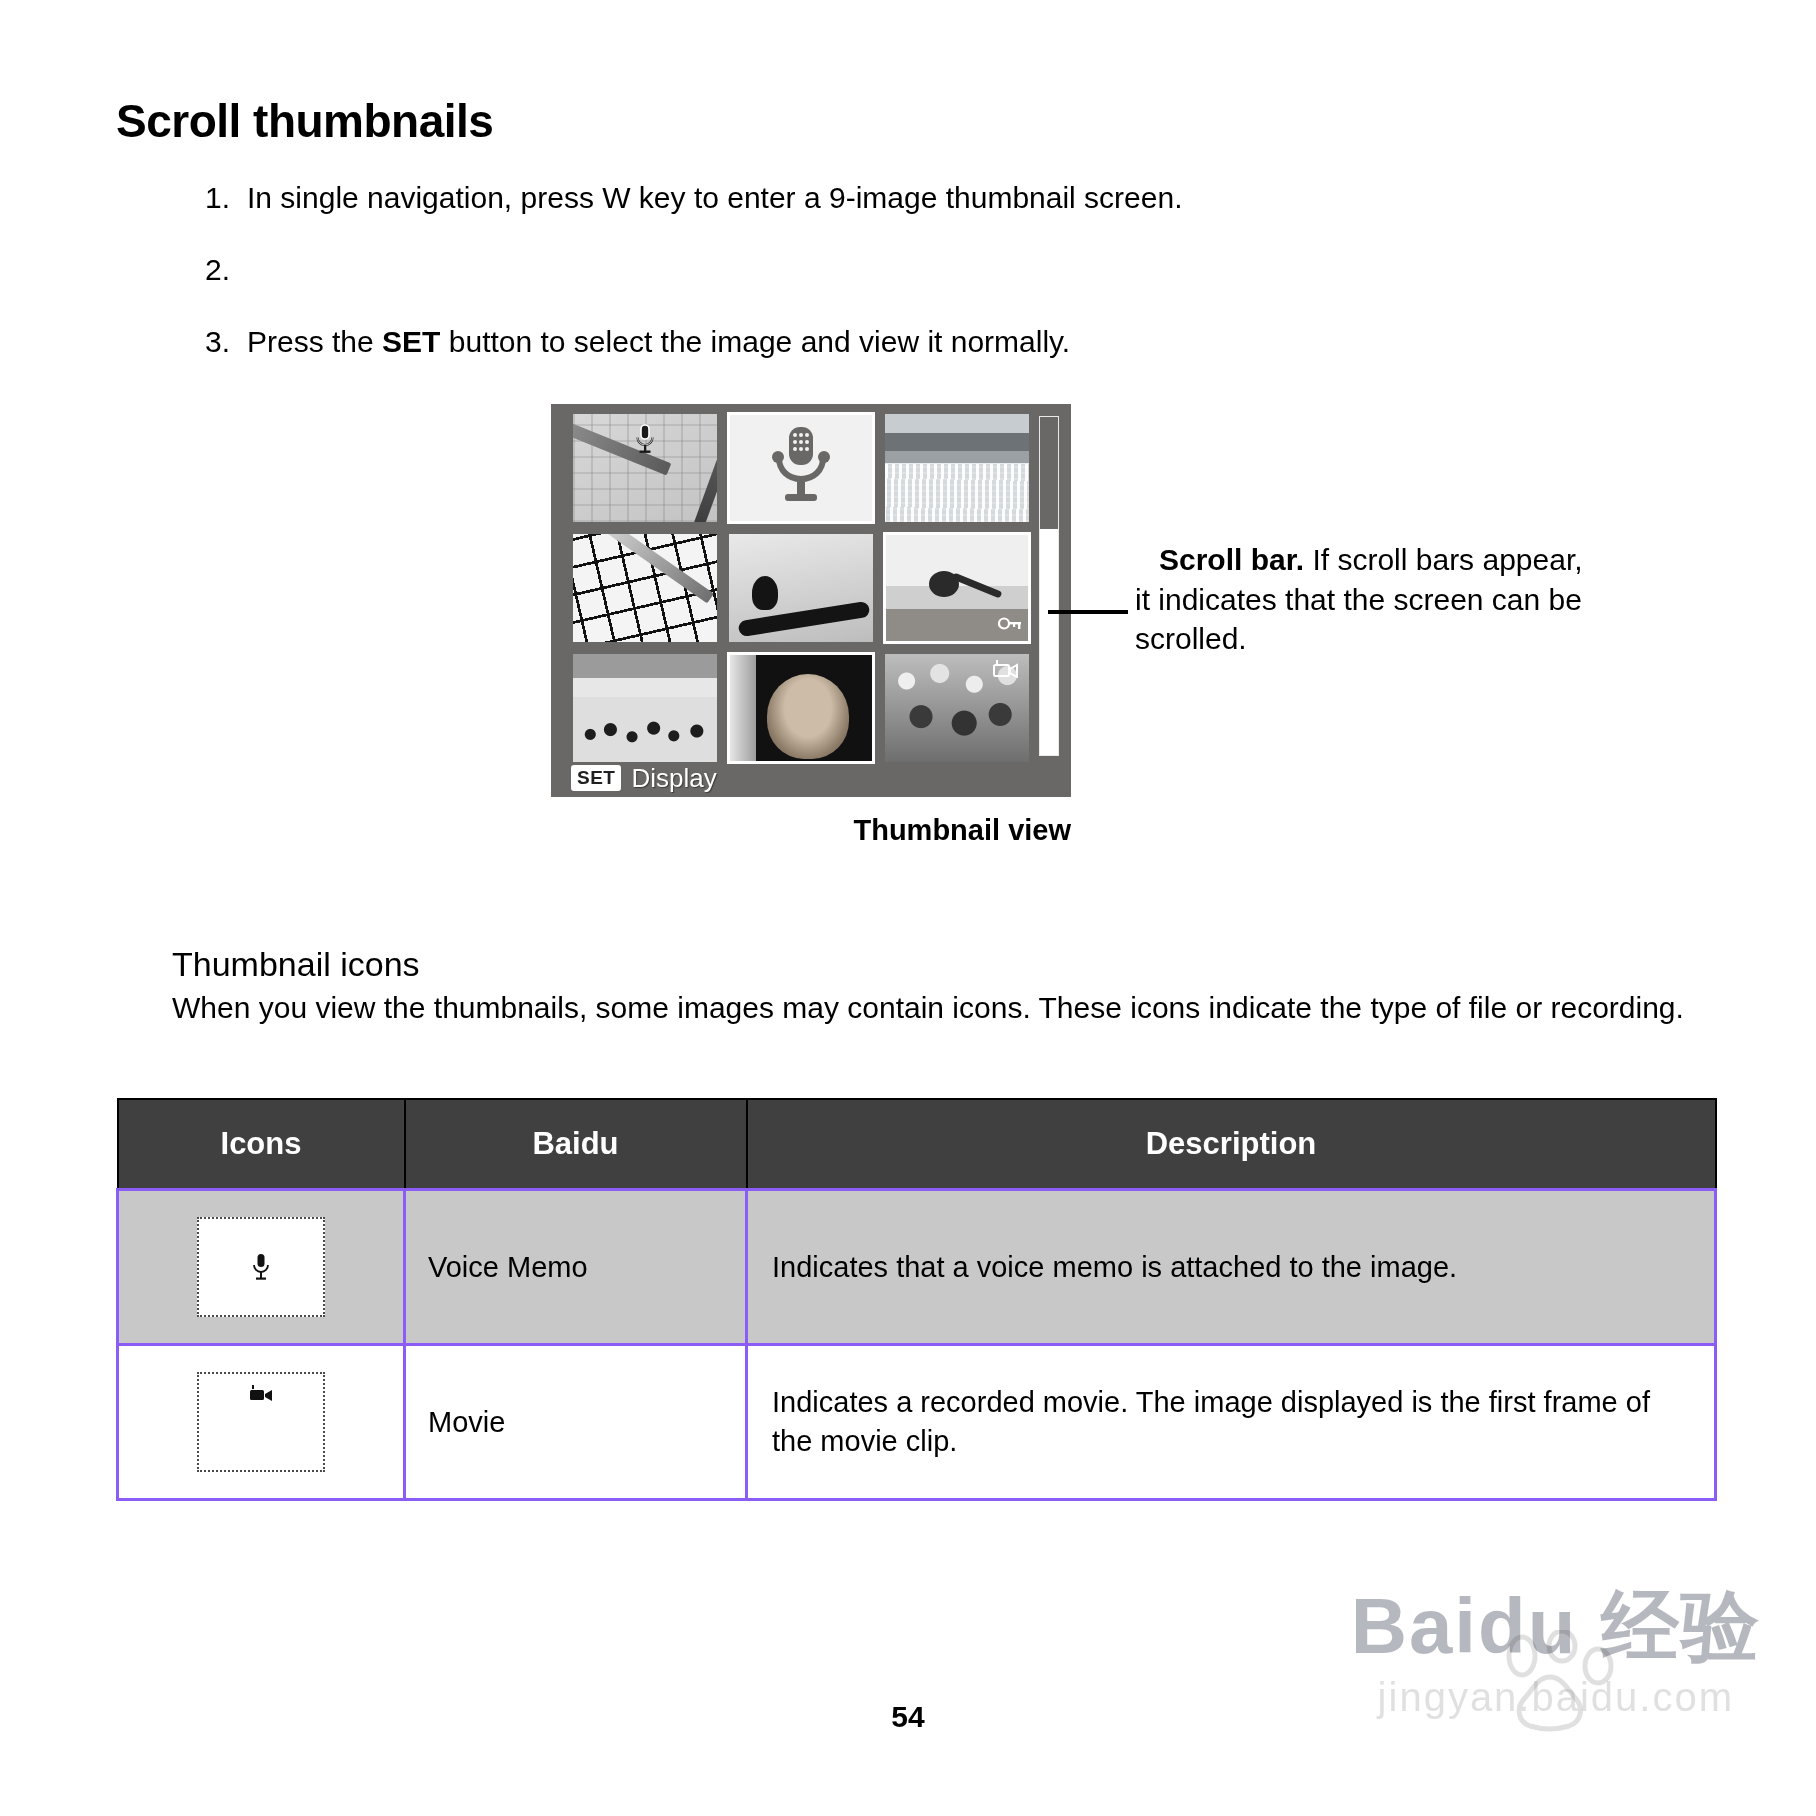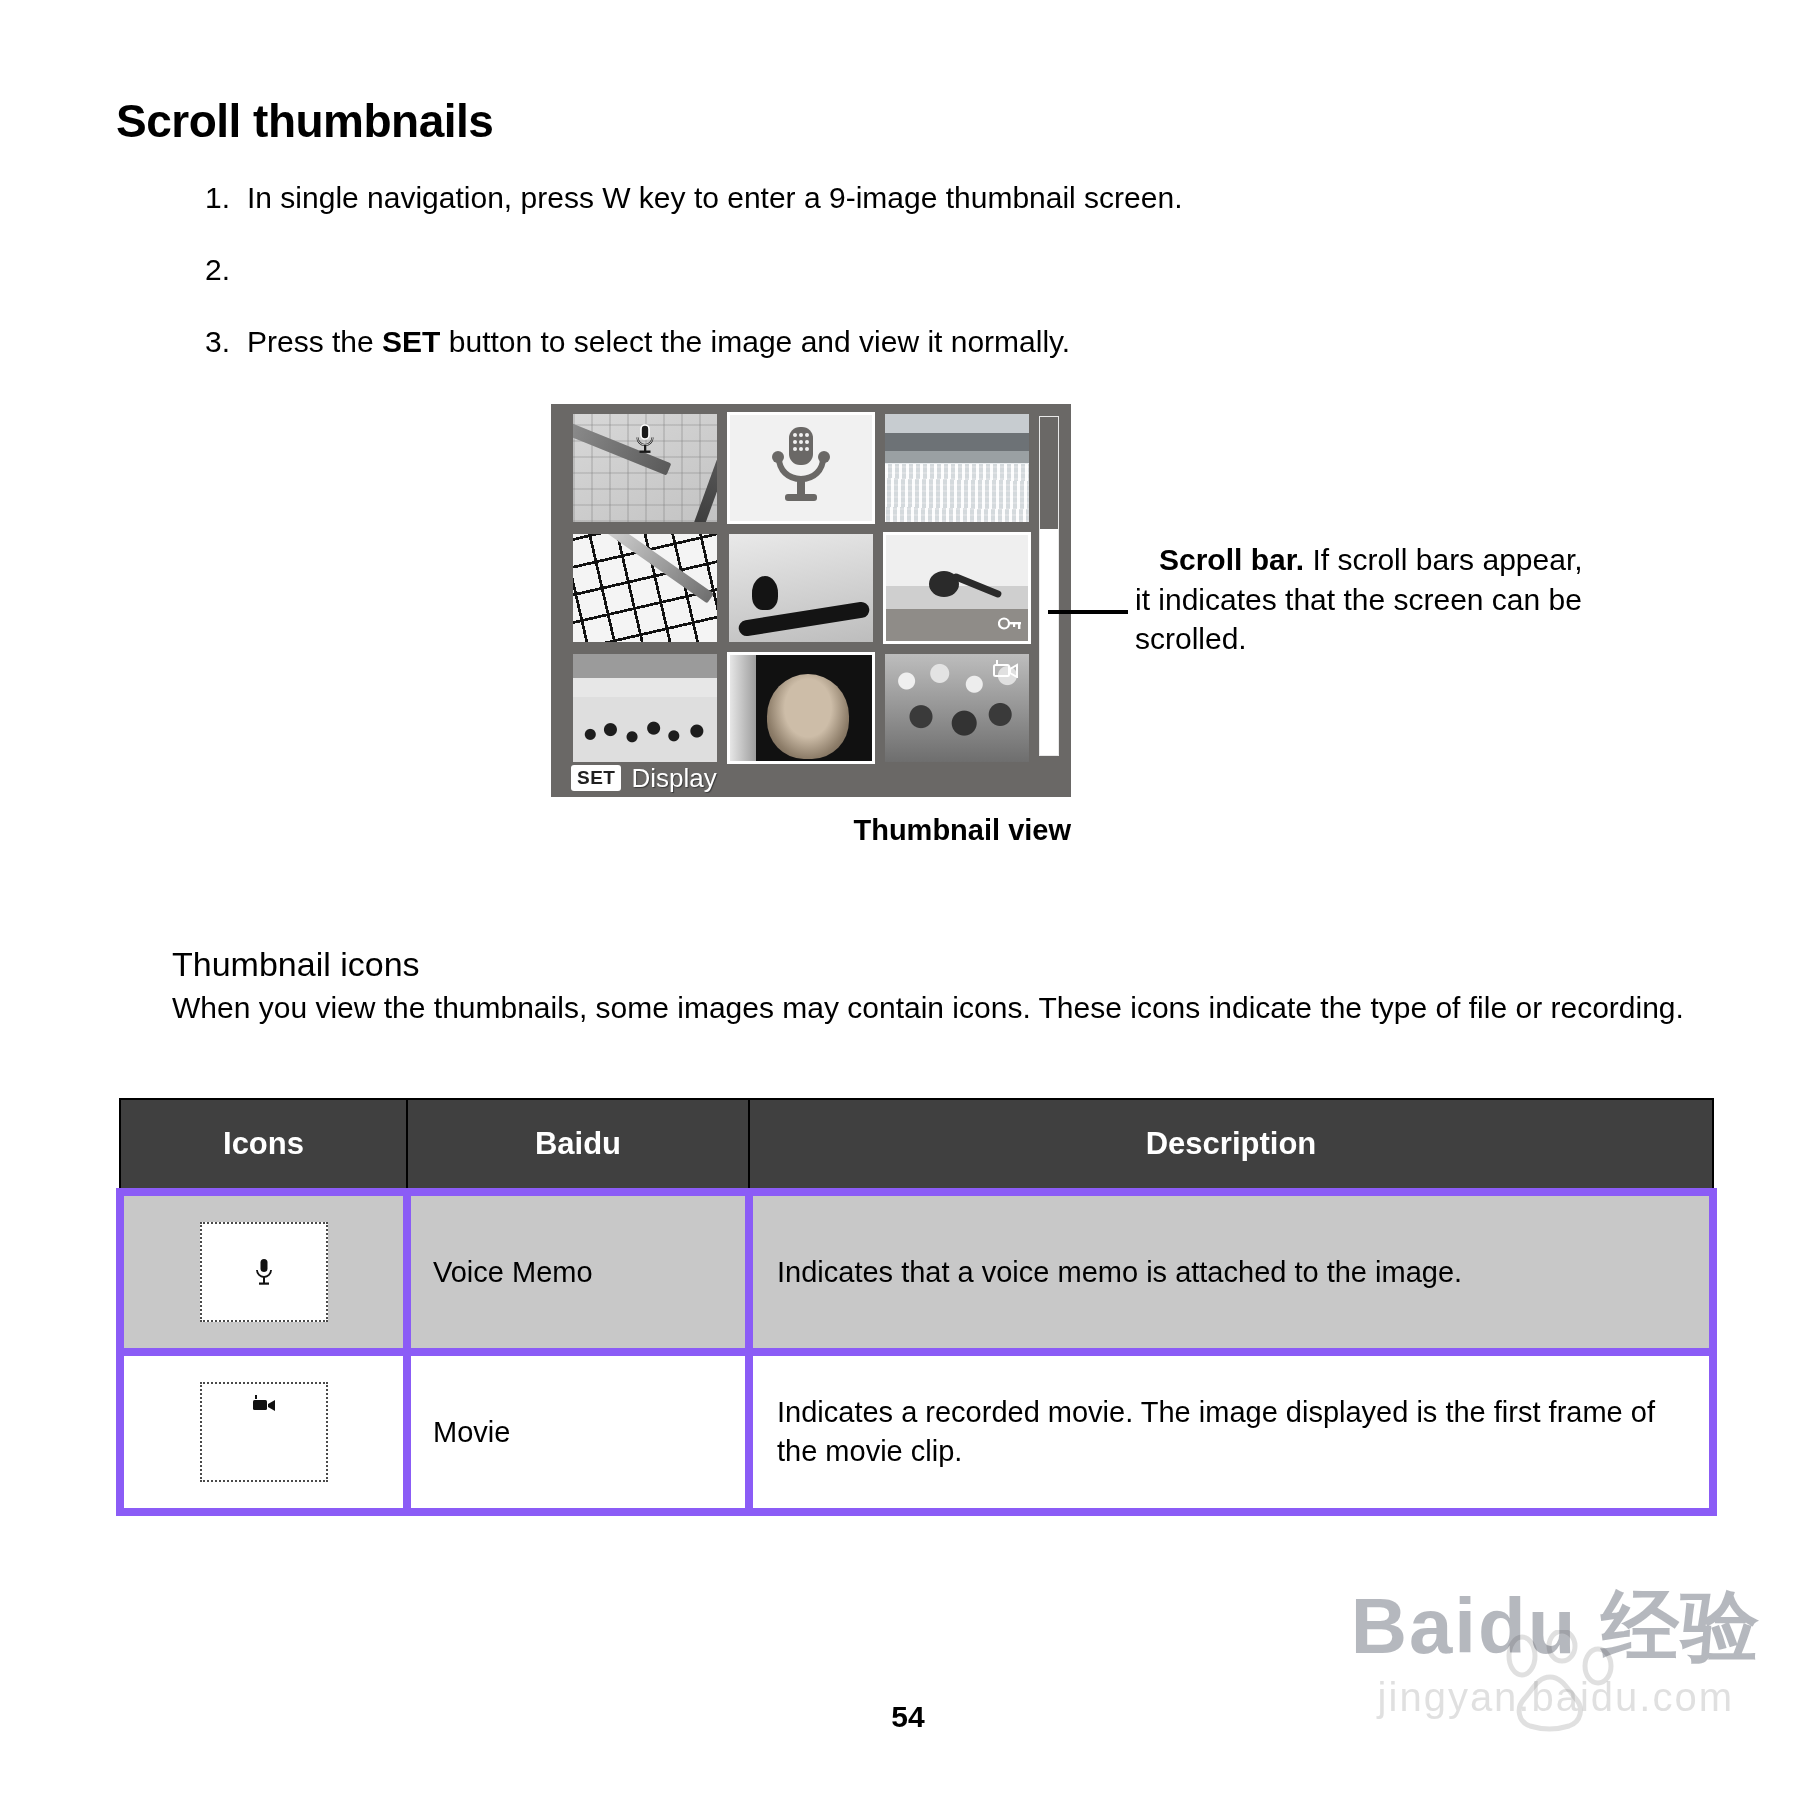--- a/index.html
+++ b/index.html
@@ -155,21 +155,21 @@
     position:absolute;left:116px;top:1098px;width:1601px;
     border-collapse:collapse;
   }
   .tbl th{
     background:#404040;color:#fff;font-size:31px;font-weight:bold;
     padding:26px 0;
   }
   .tbl th.c-icons{width:285px;}
   .tbl th.c-type{width:340px;}
   .tbl td{
-    border:8px solid #8b5cf6;font-size:29px;vertical-align:middle;
+    border:3px solid #8b5cf6;font-size:29px;vertical-align:middle;
   }
   .tbl tr.r-gray td{background:#c8c8c8;}
   .tbl tr.r-white td{background:#fff;}
   .tbl td.icon-cell{text-align:center;padding:26px 0;}
   .tbl td.type-cell{padding:26px 22px;}
   .tbl td.desc-cell{padding:26px 24px;line-height:1.33;}
   .tbl thead th{border:2px solid #000;border-bottom:none;}
 
   .icon-box{
     display:inline-flex;align-items:center;justify-content:center;

